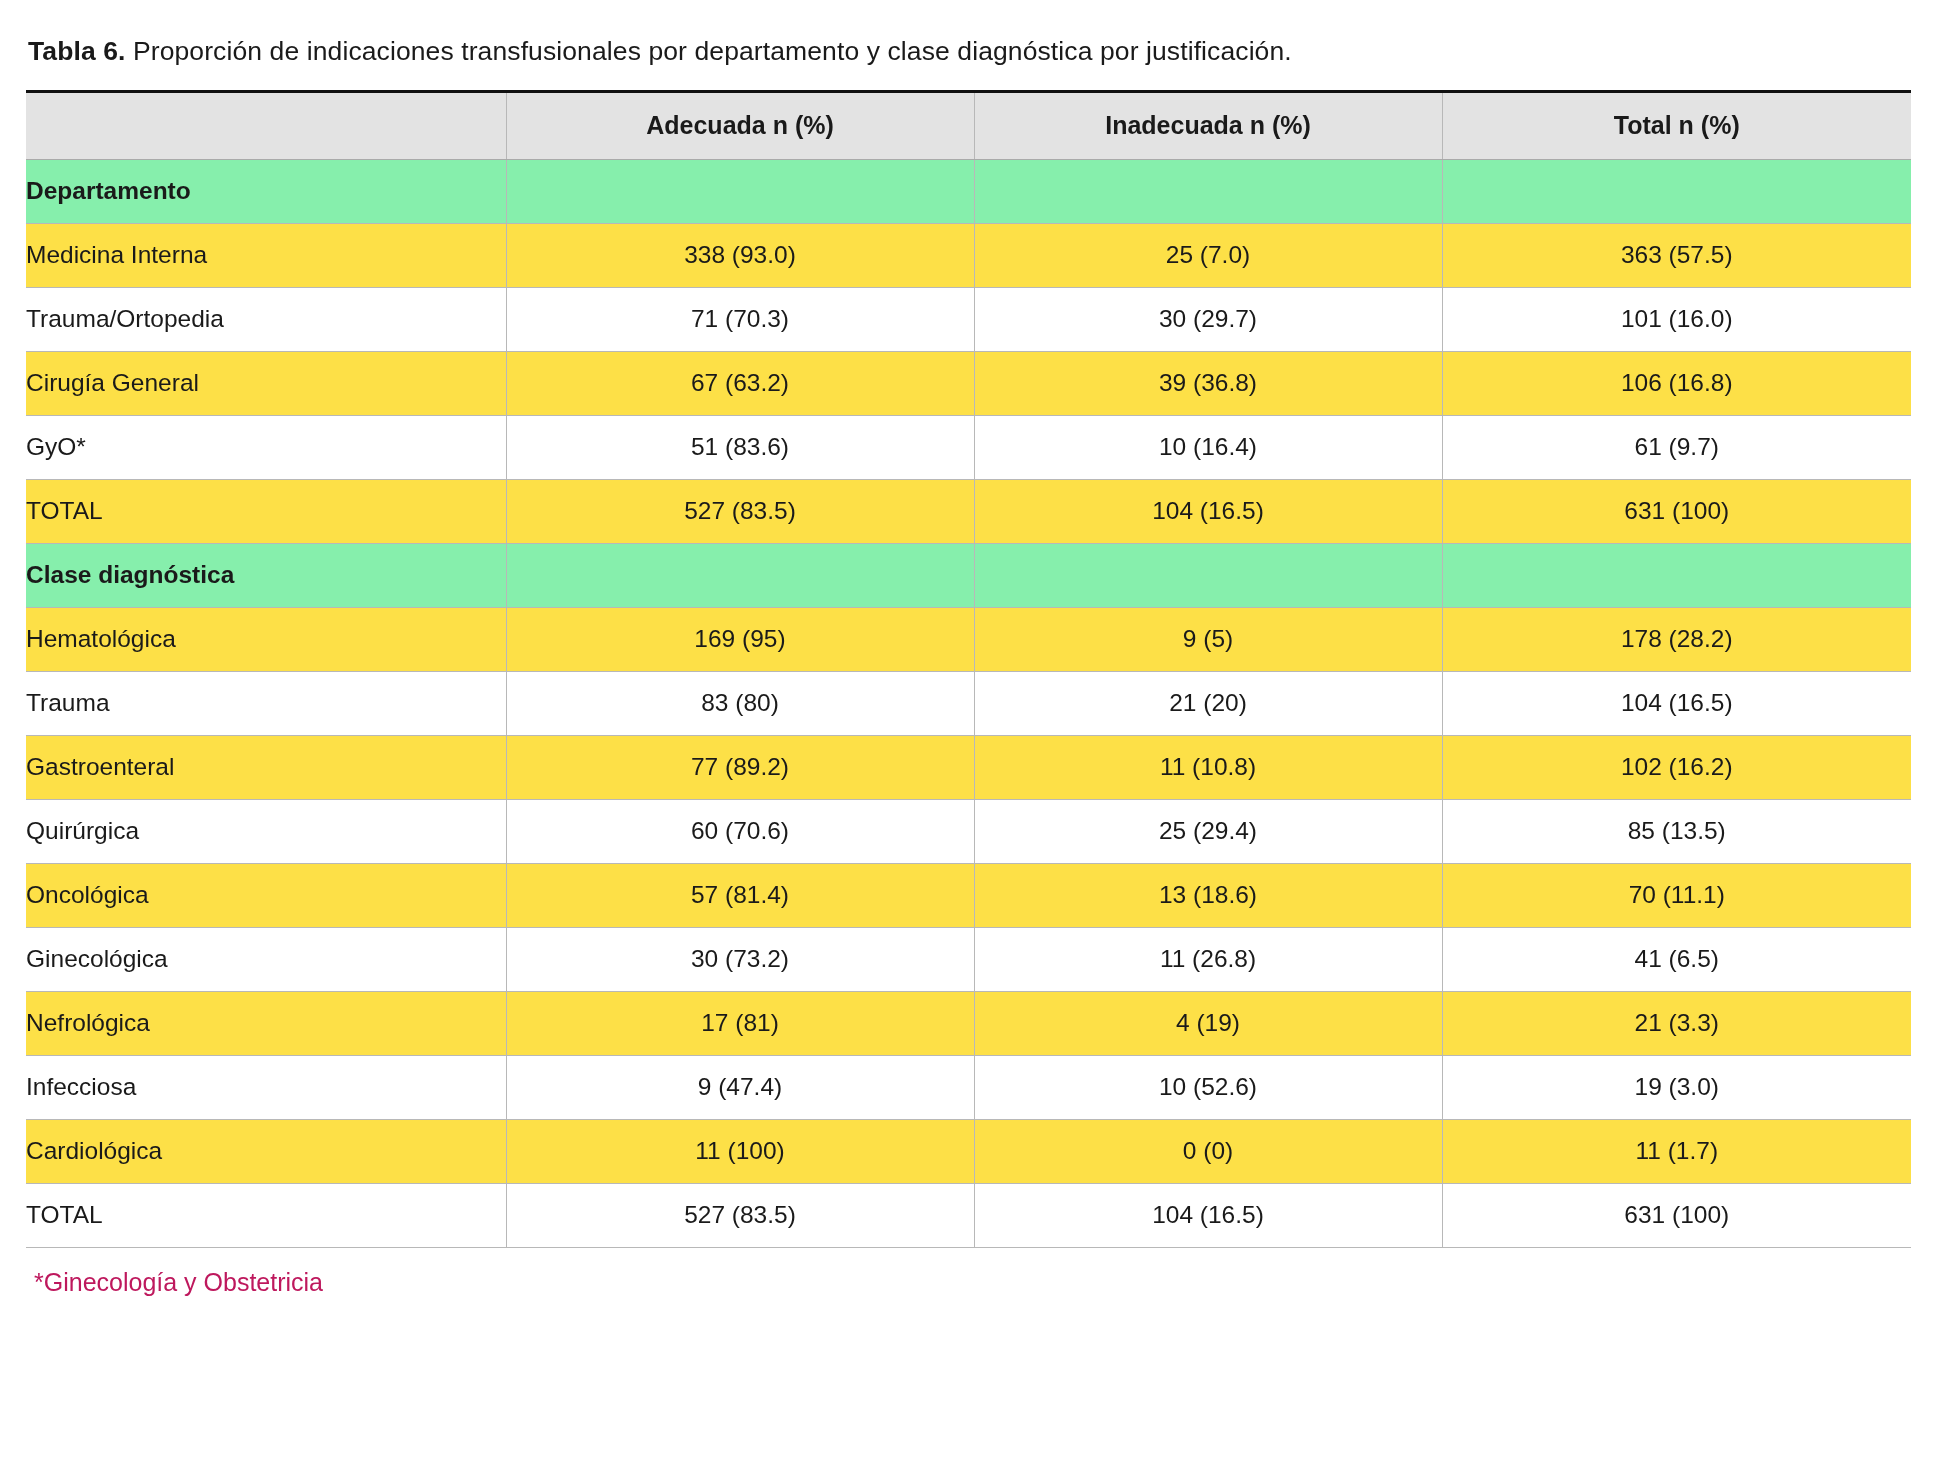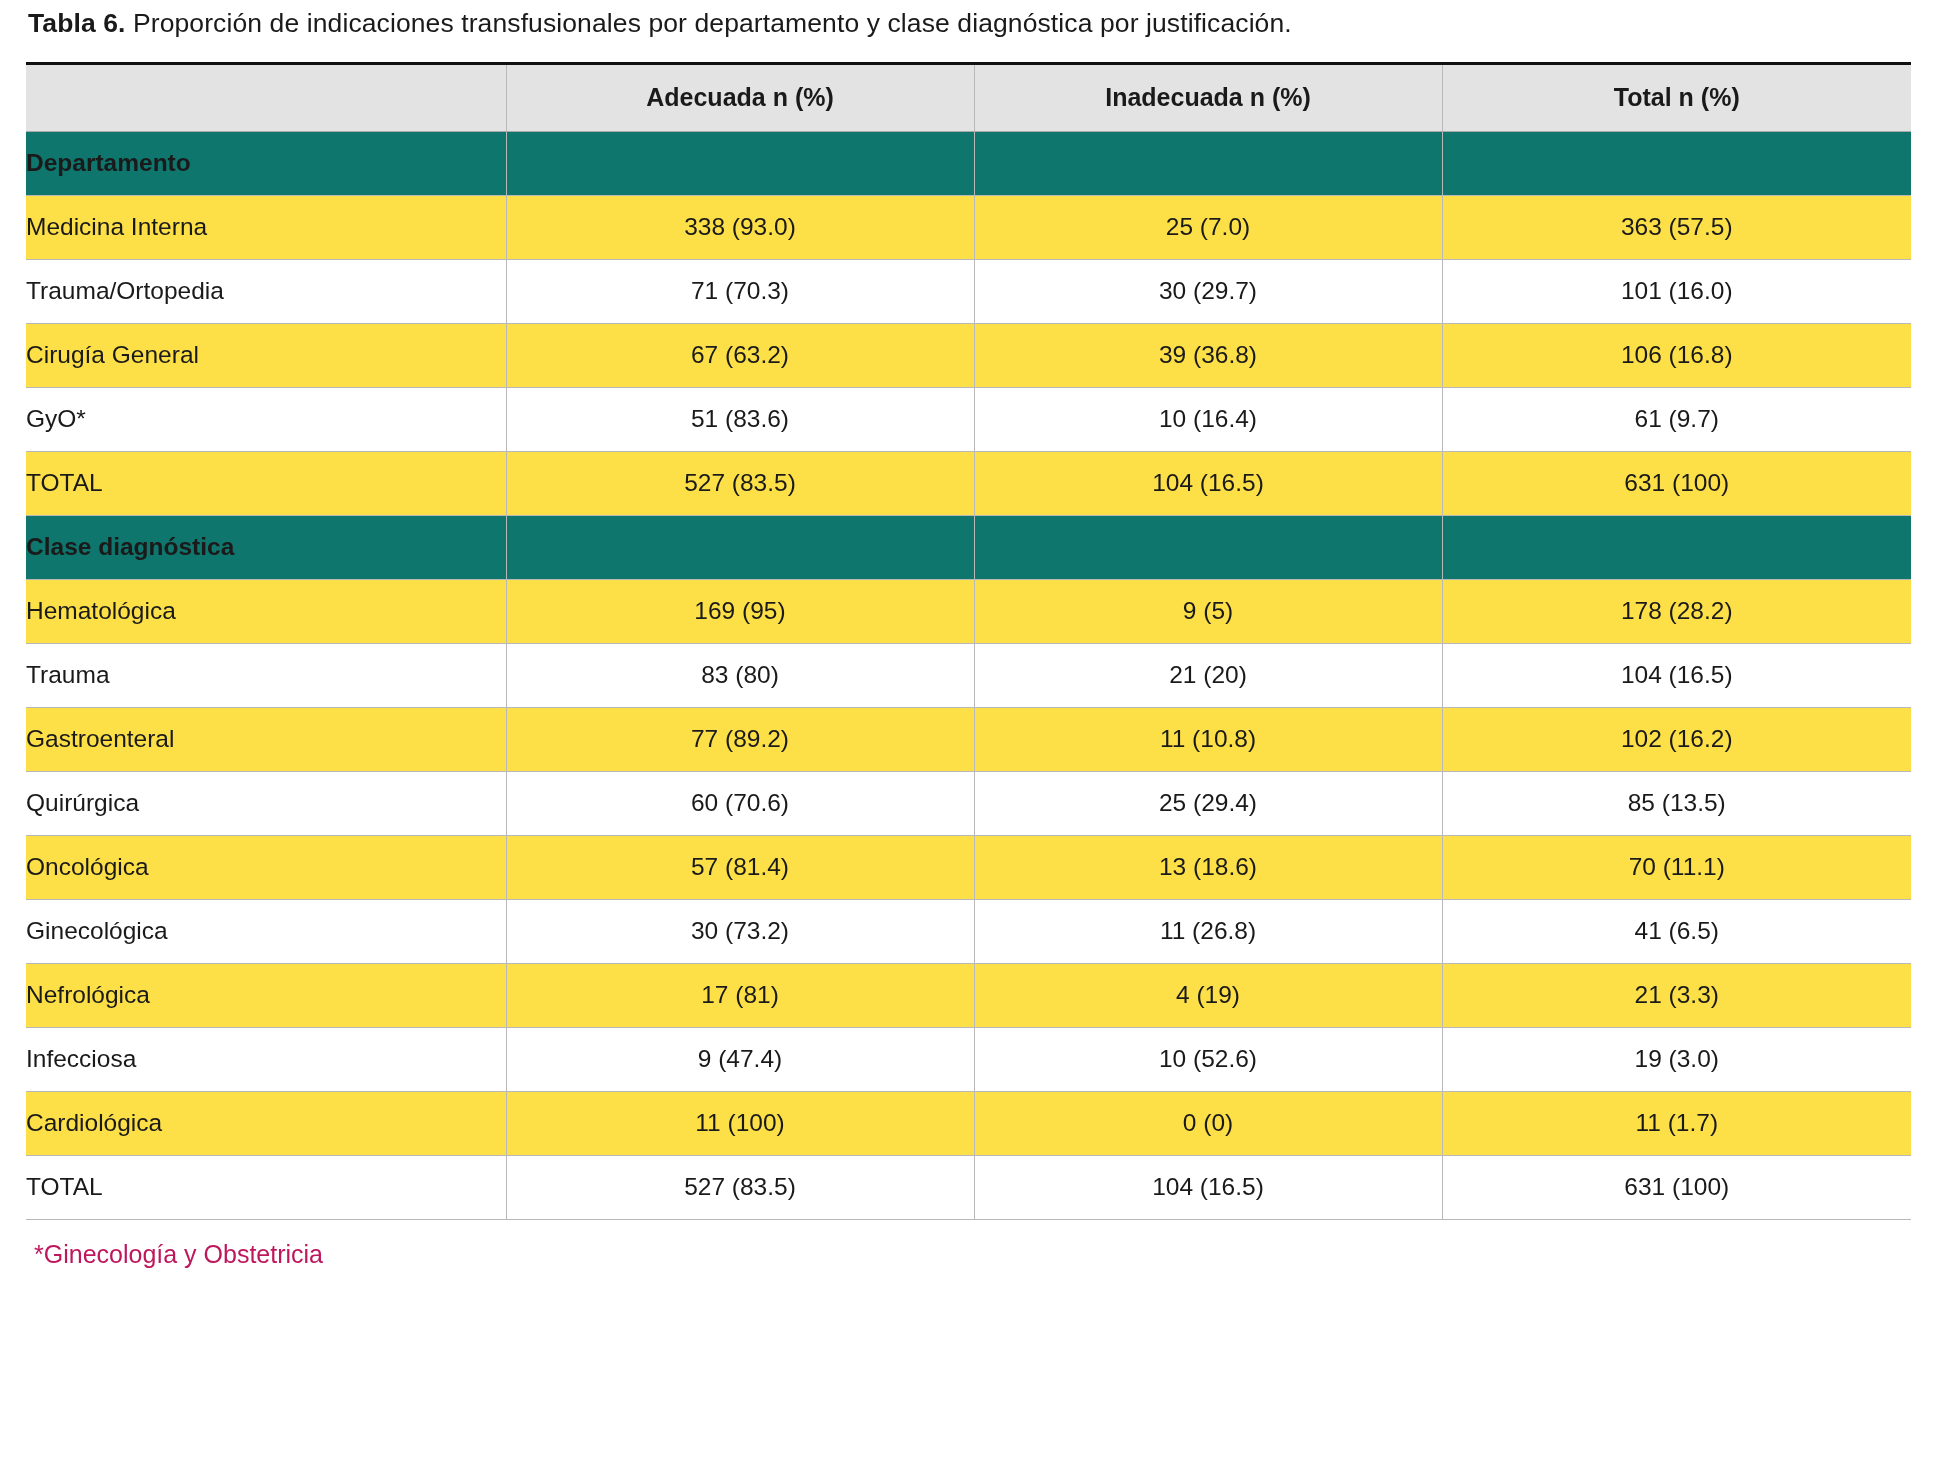--- a/index.html
+++ b/index.html
@@ -11,21 +11,21 @@
     width: 1937px;
     height: 1462px;
     font-family: "Liberation Sans", sans-serif;
     color: #1a1a1a;
     -webkit-font-smoothing: antialiased;
   }
   .page {
     box-sizing: border-box;
     width: 1576px;
     height: 1462px;
-    padding: 8px 26px 0 26px;
+    padding: 36px 26px 0 26px;
   }
   .caption {
     font-size: 26.5px;
     line-height: 1.2;
     margin: 0 0 22px 2px;
     color: #1a1a1a;
     letter-spacing: 0.1px;
   }
   .caption .lead {
     font-weight: bold;
@@ -74,21 +74,21 @@
   }
   td.label, th.label {
     text-align: left;
     padding-left: 16px;
   }
   td.num {
     text-align: center;
   }
   tr.section td {
     font-weight: bold;
-    background: #0f766e;
+    background: #86efac;
   }
   tr.shade td {
     background: #fde047;
   }
   tr.plain td {
     background: #ffffff;
   }
   .footnote {
     margin-top: 20px;
     margin-left: 8px;

